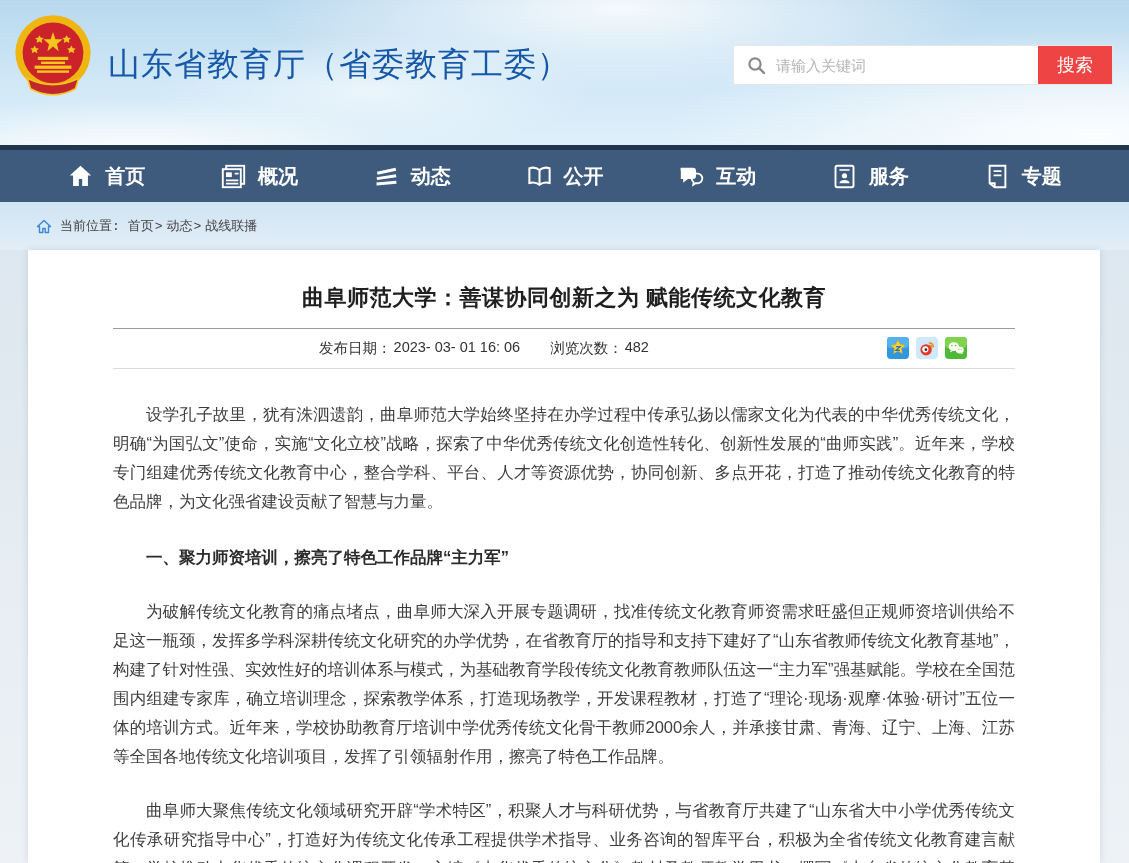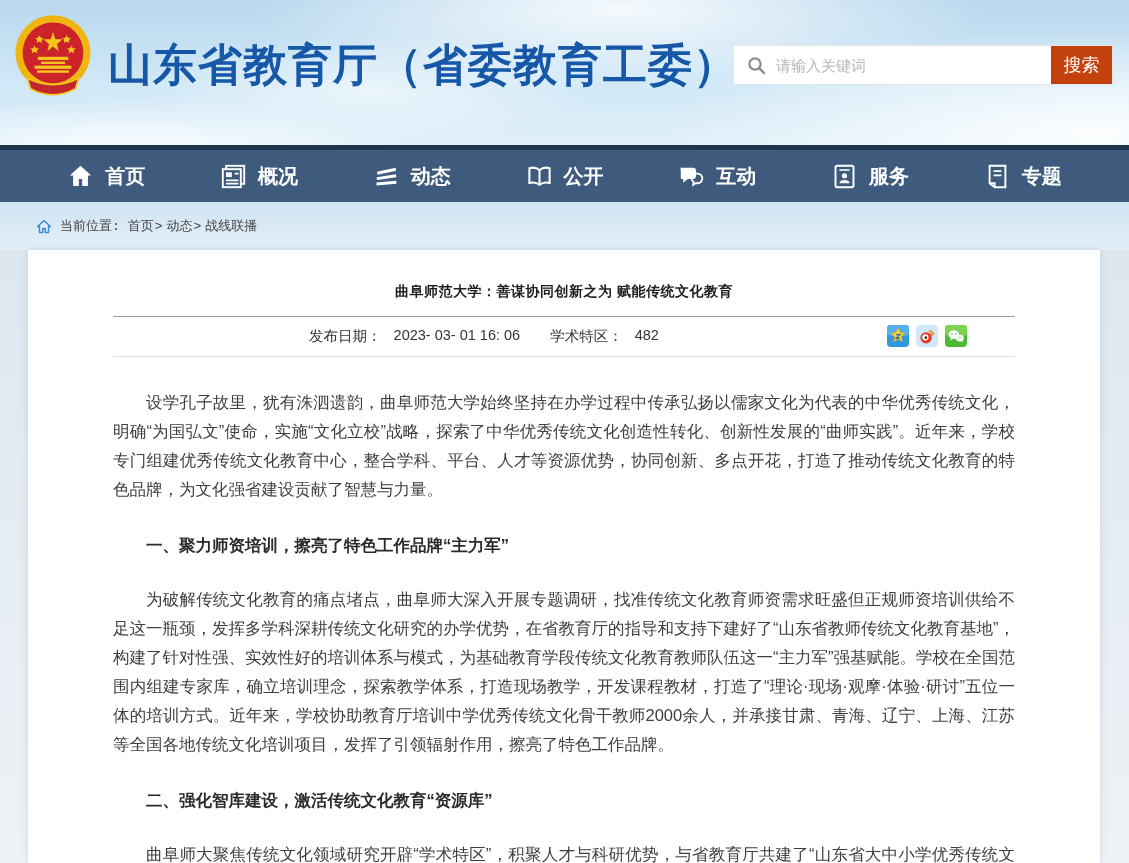--- a/index.html
+++ b/index.html
@@ -8,58 +8,58 @@
 
   
   .header { position:relative; height:145px;
     background:
       radial-gradient(ellipse 420px 90px at 12% 108%, rgba(255,255,255,.95), rgba(255,255,255,0) 65%),
       radial-gradient(ellipse 520px 120px at 55% 6%,  rgba(255,255,255,.85), rgba(255,255,255,0) 70%),
       radial-gradient(ellipse 620px 150px at 97% 92%, rgba(255,255,255,.9),  rgba(255,255,255,0) 70%),
       radial-gradient(ellipse 320px 80px at 33% 62%,  rgba(255,255,255,.55), rgba(255,255,255,0) 70%),
       linear-gradient(180deg,#b9d8ee 0%,#cde6f6 50%,#e0f0fa 100%); }
   .logo { position:absolute; left:13px; top:10px; width:80px; height:92px; }
-  .site-title { position:absolute; left:108px; top:36px; font-size:44px; font-weight:bold;
+  .site-title { position:absolute; left:108px; top:43px; font-size:32px; font-weight:normal;
     color:#1658a7; letter-spacing:1px; white-space:nowrap; }
   .search-wrap { position:absolute; right:16px; top:45px; width:380px; height:40px;
     display:flex; background:#fff; border:1px solid #e6e6e6; }
   .search-field { position:relative; flex:1; }
   .search-field svg { position:absolute; left:13px; top:10px; }
   .search-input { width:100%; height:100%; border:none; outline:none; padding:0 10px 0 42px;
     font-size:15px; color:#333; font-family:inherit; }
   .search-input::placeholder { color:#b5b5b5; }
-  .search-btn { width:61px; height:100%; border:none; background:#c2410c; color:#fff;
+  .search-btn { width:74px; height:100%; border:none; background:#ef4444; color:#fff;
     font-size:18px; font-family:inherit; cursor:pointer; }
 
   
   .nav-strip { height:5px; background:#22354f; }
   .navbar { height:52px; background:#3e5a7c; display:flex; align-items:stretch; padding:0 30px; }
   .nav-item { flex:1; display:flex; align-items:center; justify-content:center; gap:11px;
     color:#fff; font-size:20px; font-weight:bold; cursor:pointer; }
   .nav-item svg { width:27px; height:27px; }
 
   
   .breadcrumb-bar { height:48px; background:linear-gradient(180deg,#d0e4f3,#e3eef7);
     display:flex; align-items:center; padding-left:36px; font-size:13px; color:#444;font-family:Liberation Mono, monospace; }
   .breadcrumb-bar svg { margin-right:8px; }
   .crumb { cursor:pointer; }
   .crumb-sep { margin:0 4px 0 1px; }
 
   
   .main { height:613px; background:linear-gradient(180deg,#dde7ef,#eef2f6); padding:0 29px 0 28px; }
   .card { background:#fff; height:100%; overflow:hidden; box-shadow:0 0 7px rgba(60,90,120,.18);
     position:relative; }
-  .article-title { text-align:center; font-size:14px; font-weight:bold; color:#1f1f1f;
+  .article-title { text-align:center; font-size:22px; font-weight:bold; color:#1f1f1f;
     padding-top:33px; letter-spacing:.5px; }
   .sep1 { border:none; border-top:1px solid #9c9c9c; margin:15px 85px 0; }
   .sep2 { border:none; border-top:1px solid #dadada; margin:0 85px; }
   .meta-row { position:relative; height:39px; display:flex; align-items:center;
     justify-content:center; font-size:14.5px; color:#333; }
   .meta-center { display:flex; gap:30px; position:relative; left:-80px; }
-  .meta-item { display:flex; gap:12px; }
+  .meta-item { display:flex; gap:2px; }
   .share { position:absolute; right:133px; top:8px; display:flex; gap:7px; }
   .share span { width:22px; height:22px; display:inline-block; cursor:pointer; }
   .share svg { width:22px; height:22px; }
 
   .article-body { padding:6px 85px 0; font-size:16.5px; line-height:29px; color:#3e3e3e;
     text-align:justify; }
   .article-body .para { margin:25px 0 0; text-indent:2em; }
   .article-body .hd { margin:27px 0 0; text-indent:2em; font-weight:bold; color:#2b2b2b; }
 </style>
 </head>
@@ -169,21 +169,21 @@
     <div class="article-title">曲阜师范大学：善谋协同创新之为 赋能传统文化教育</div>
     <hr class="sep1">
 
     <div class="meta-row">
       <div class="meta-center">
         <div class="meta-item">
           <span>发布日期：</span>
           <span>2023- 03- 01 16: 06</span>
         </div>
         <div class="meta-item">
-          <span>学术特区：</span>
+          <span>浏览次数：</span>
           <span>482</span>
         </div>
       </div>
       <div class="share">
         <span>
           <svg viewBox="0 0 24 24">
             <rect width="24" height="24" rx="4" fill="#2f96e0"></rect>
             <rect width="24" height="12" rx="4" fill="#54b1ee"></rect>
             <polygon fill="#ffd43c" stroke="#e8a713" stroke-width=".8" points="12,3.5 14.4,8.3 19.6,9 15.8,12.7 16.7,18 12,15.4 7.3,18 8.2,12.7 4.4,9 9.6,8.3"></polygon>
             <path d="M9.8 10.5h4.4l-4.4 4h4.4" stroke="#2f6fb2" stroke-width="1.4" fill="none"></path>
@@ -214,17 +214,16 @@
           </svg>
         </span>
       </div>
     </div>
     <hr class="sep2">
 
     <div class="article-body">
       <p class="para">设学孔子故里，犹有洙泗遗韵，曲阜师范大学始终坚持在办学过程中传承弘扬以儒家文化为代表的中华优秀传统文化，明确“为国弘文”使命，实施“文化立校”战略，探索了中华优秀传统文化创造性转化、创新性发展的“曲师实践”。近年来，学校专门组建优秀传统文化教育中心，整合学科、平台、人才等资源优势，协同创新、多点开花，打造了推动传统文化教育的特色品牌，为文化强省建设贡献了智慧与力量。</p>
       <p class="hd">一、聚力师资培训，擦亮了特色工作品牌“主力军”</p>
       <p class="para">为破解传统文化教育的痛点堵点，曲阜师大深入开展专题调研，找准传统文化教育师资需求旺盛但正规师资培训供给不足这一瓶颈，发挥多学科深耕传统文化研究的办学优势，在省教育厅的指导和支持下建好了“山东省教师传统文化教育基地”，构建了针对性强、实效性好的培训体系与模式，为基础教育学段传统文化教育教师队伍这一“主力军”强基赋能。学校在全国范围内组建专家库，确立培训理念，探索教学体系，打造现场教学，开发课程教材，打造了“理论·现场·观摩·体验·研讨”五位一体的培训方式。近年来，学校协助教育厅培训中学优秀传统文化骨干教师2000余人，并承接甘肃、青海、辽宁、上海、江苏等全国各地传统文化培训项目，发挥了引领辐射作用，擦亮了特色工作品牌。</p>
-      <p class="hd">二、强化智库建设，激活传统文化教育“资源库”</p>
       <p class="para">曲阜师大聚焦传统文化领域研究开辟“学术特区”，积聚人才与科研优势，与省教育厅共建了“山东省大中小学优秀传统文化传承研究指导中心”，打造好为传统文化传承工程提供学术指导、业务咨询的智库平台，积极为全省传统文化教育建言献策。学校推动中华优秀传统文化课程开发，主编《中华优秀传统文化》教材及教师教学用书，撰写《山东省传统文化教育基本状况调研报告》，编制《山东省中小学优秀传统文化教育指导纲要》，编纂《中小学经典教师读本系列》《与孔子相遇：三孔现场教学方案》《传统文化教育名家讲坛》等一批推出了《明德》《论语》短视频系列网络培训课程，组织教师开展课题研究与专题研讨。</p>
     </div>
   </div>
 </div>
 
 </body></html>

